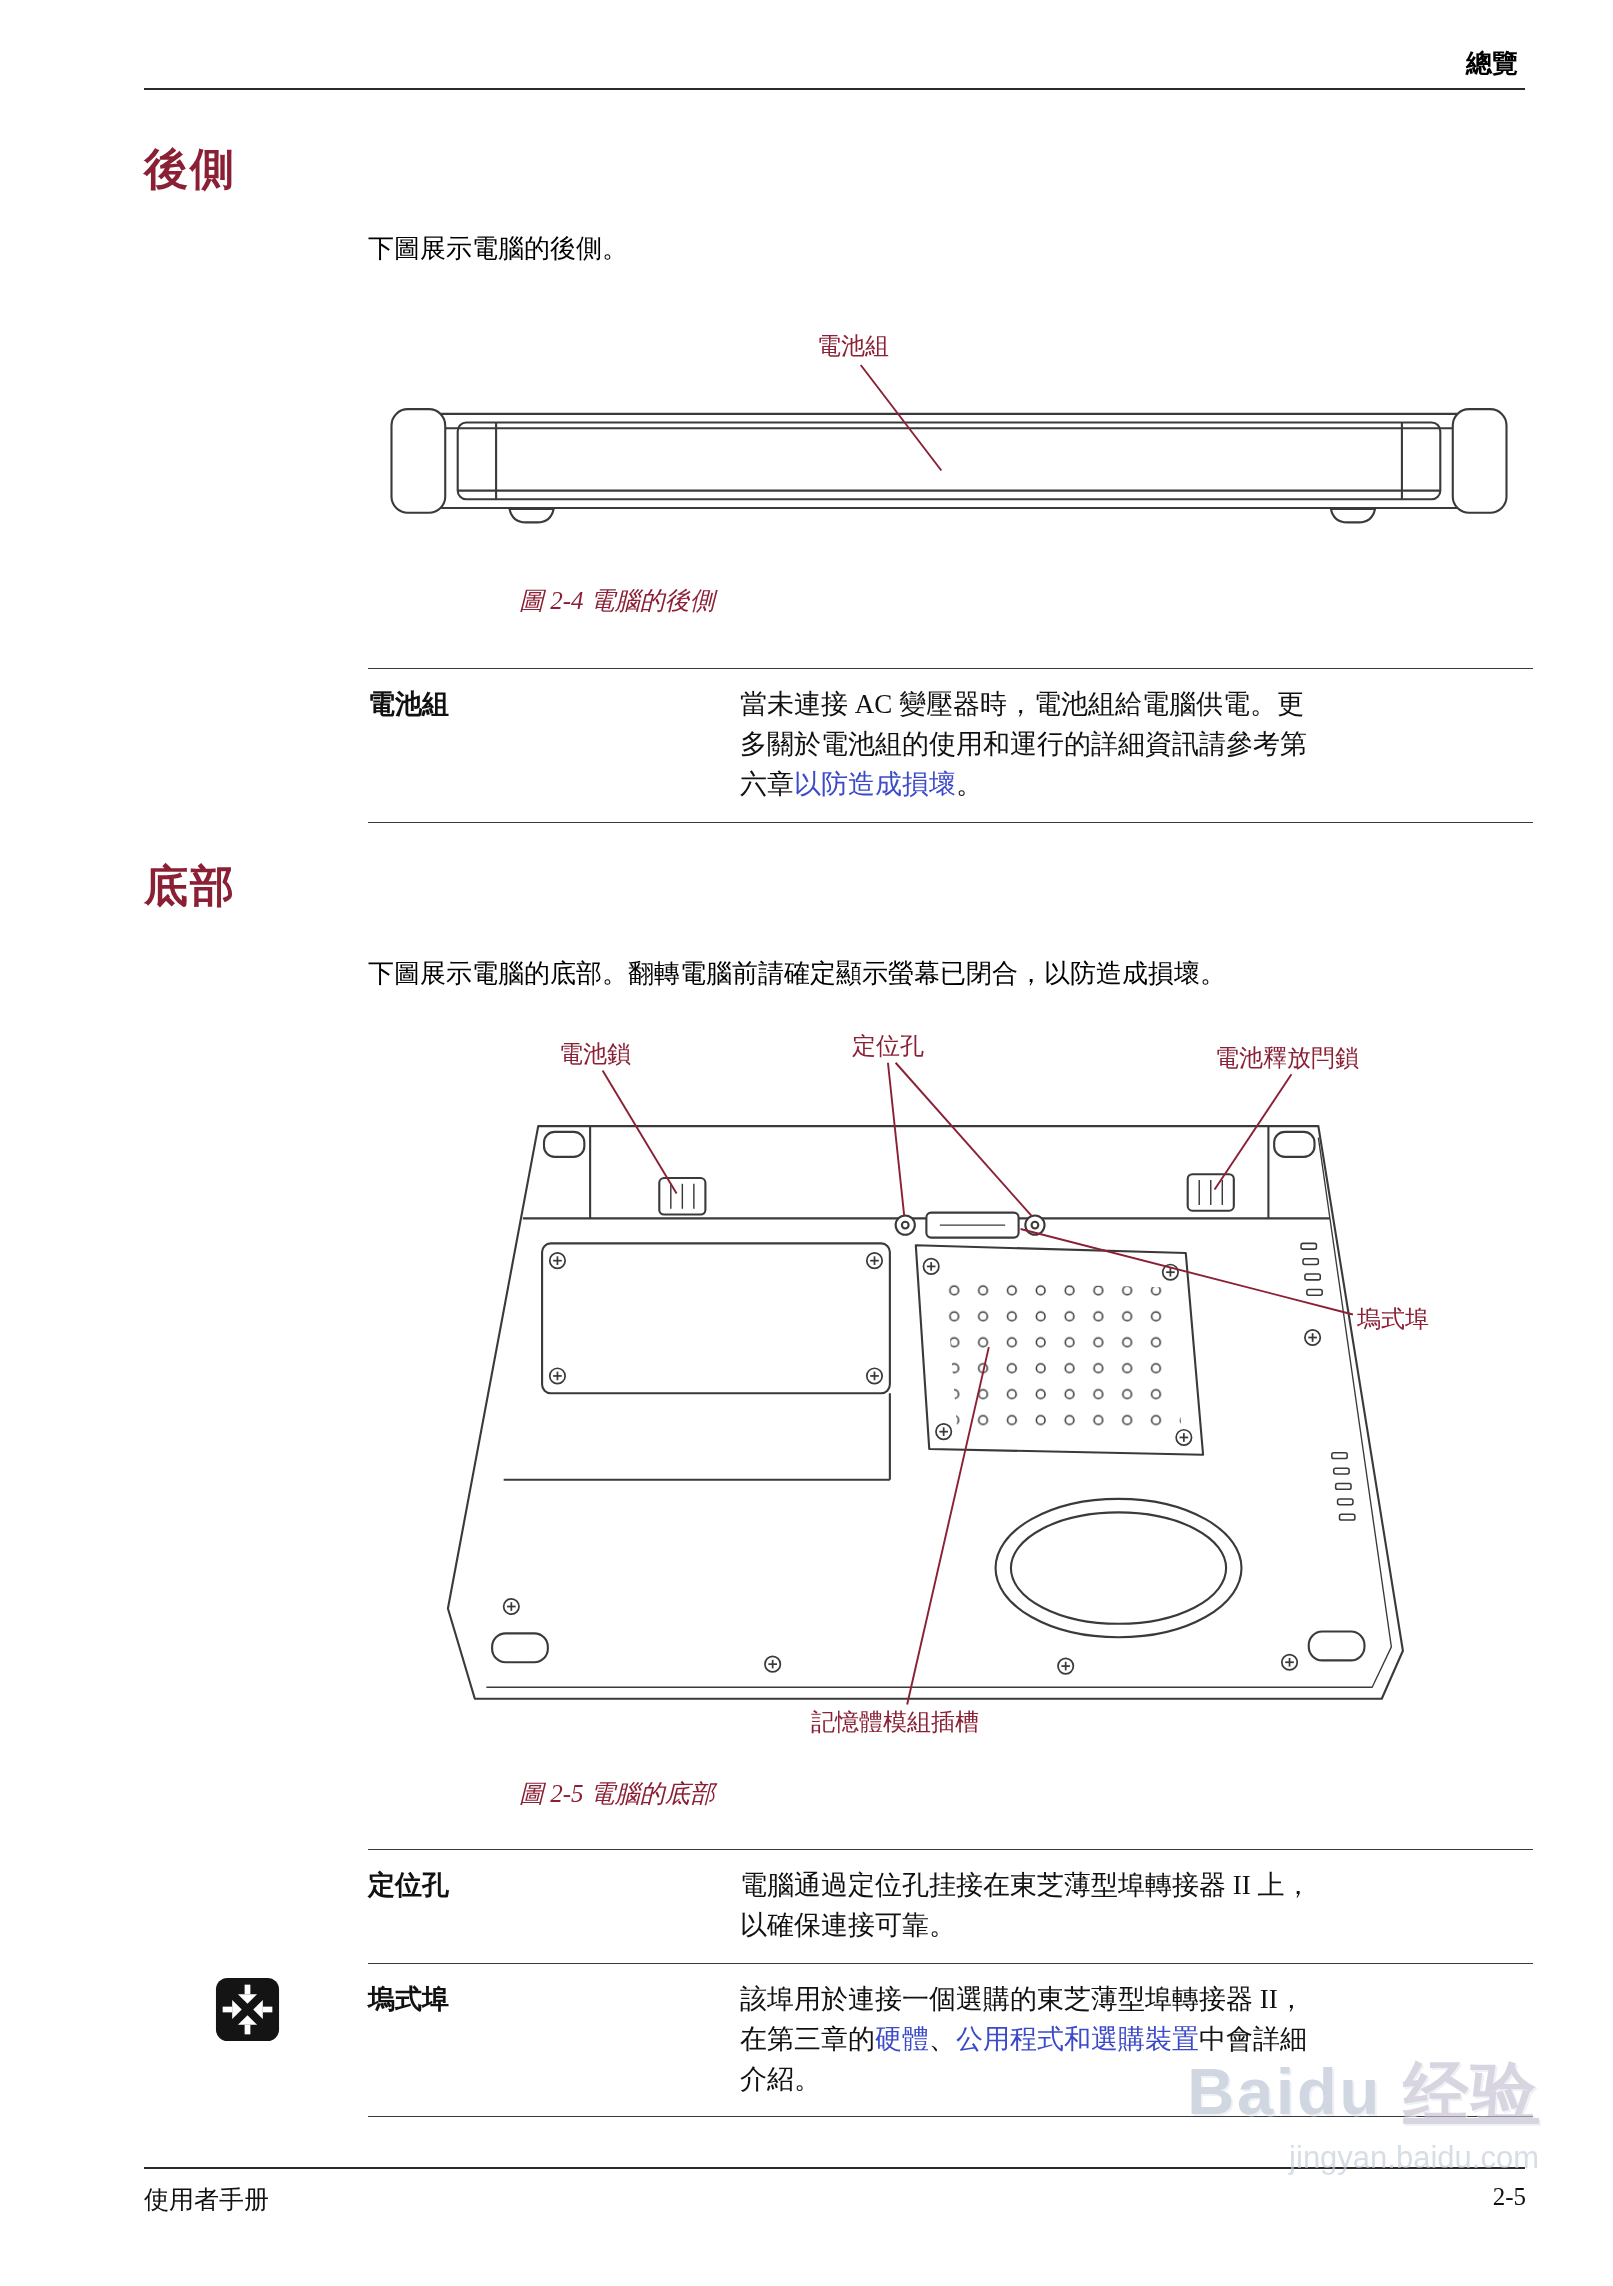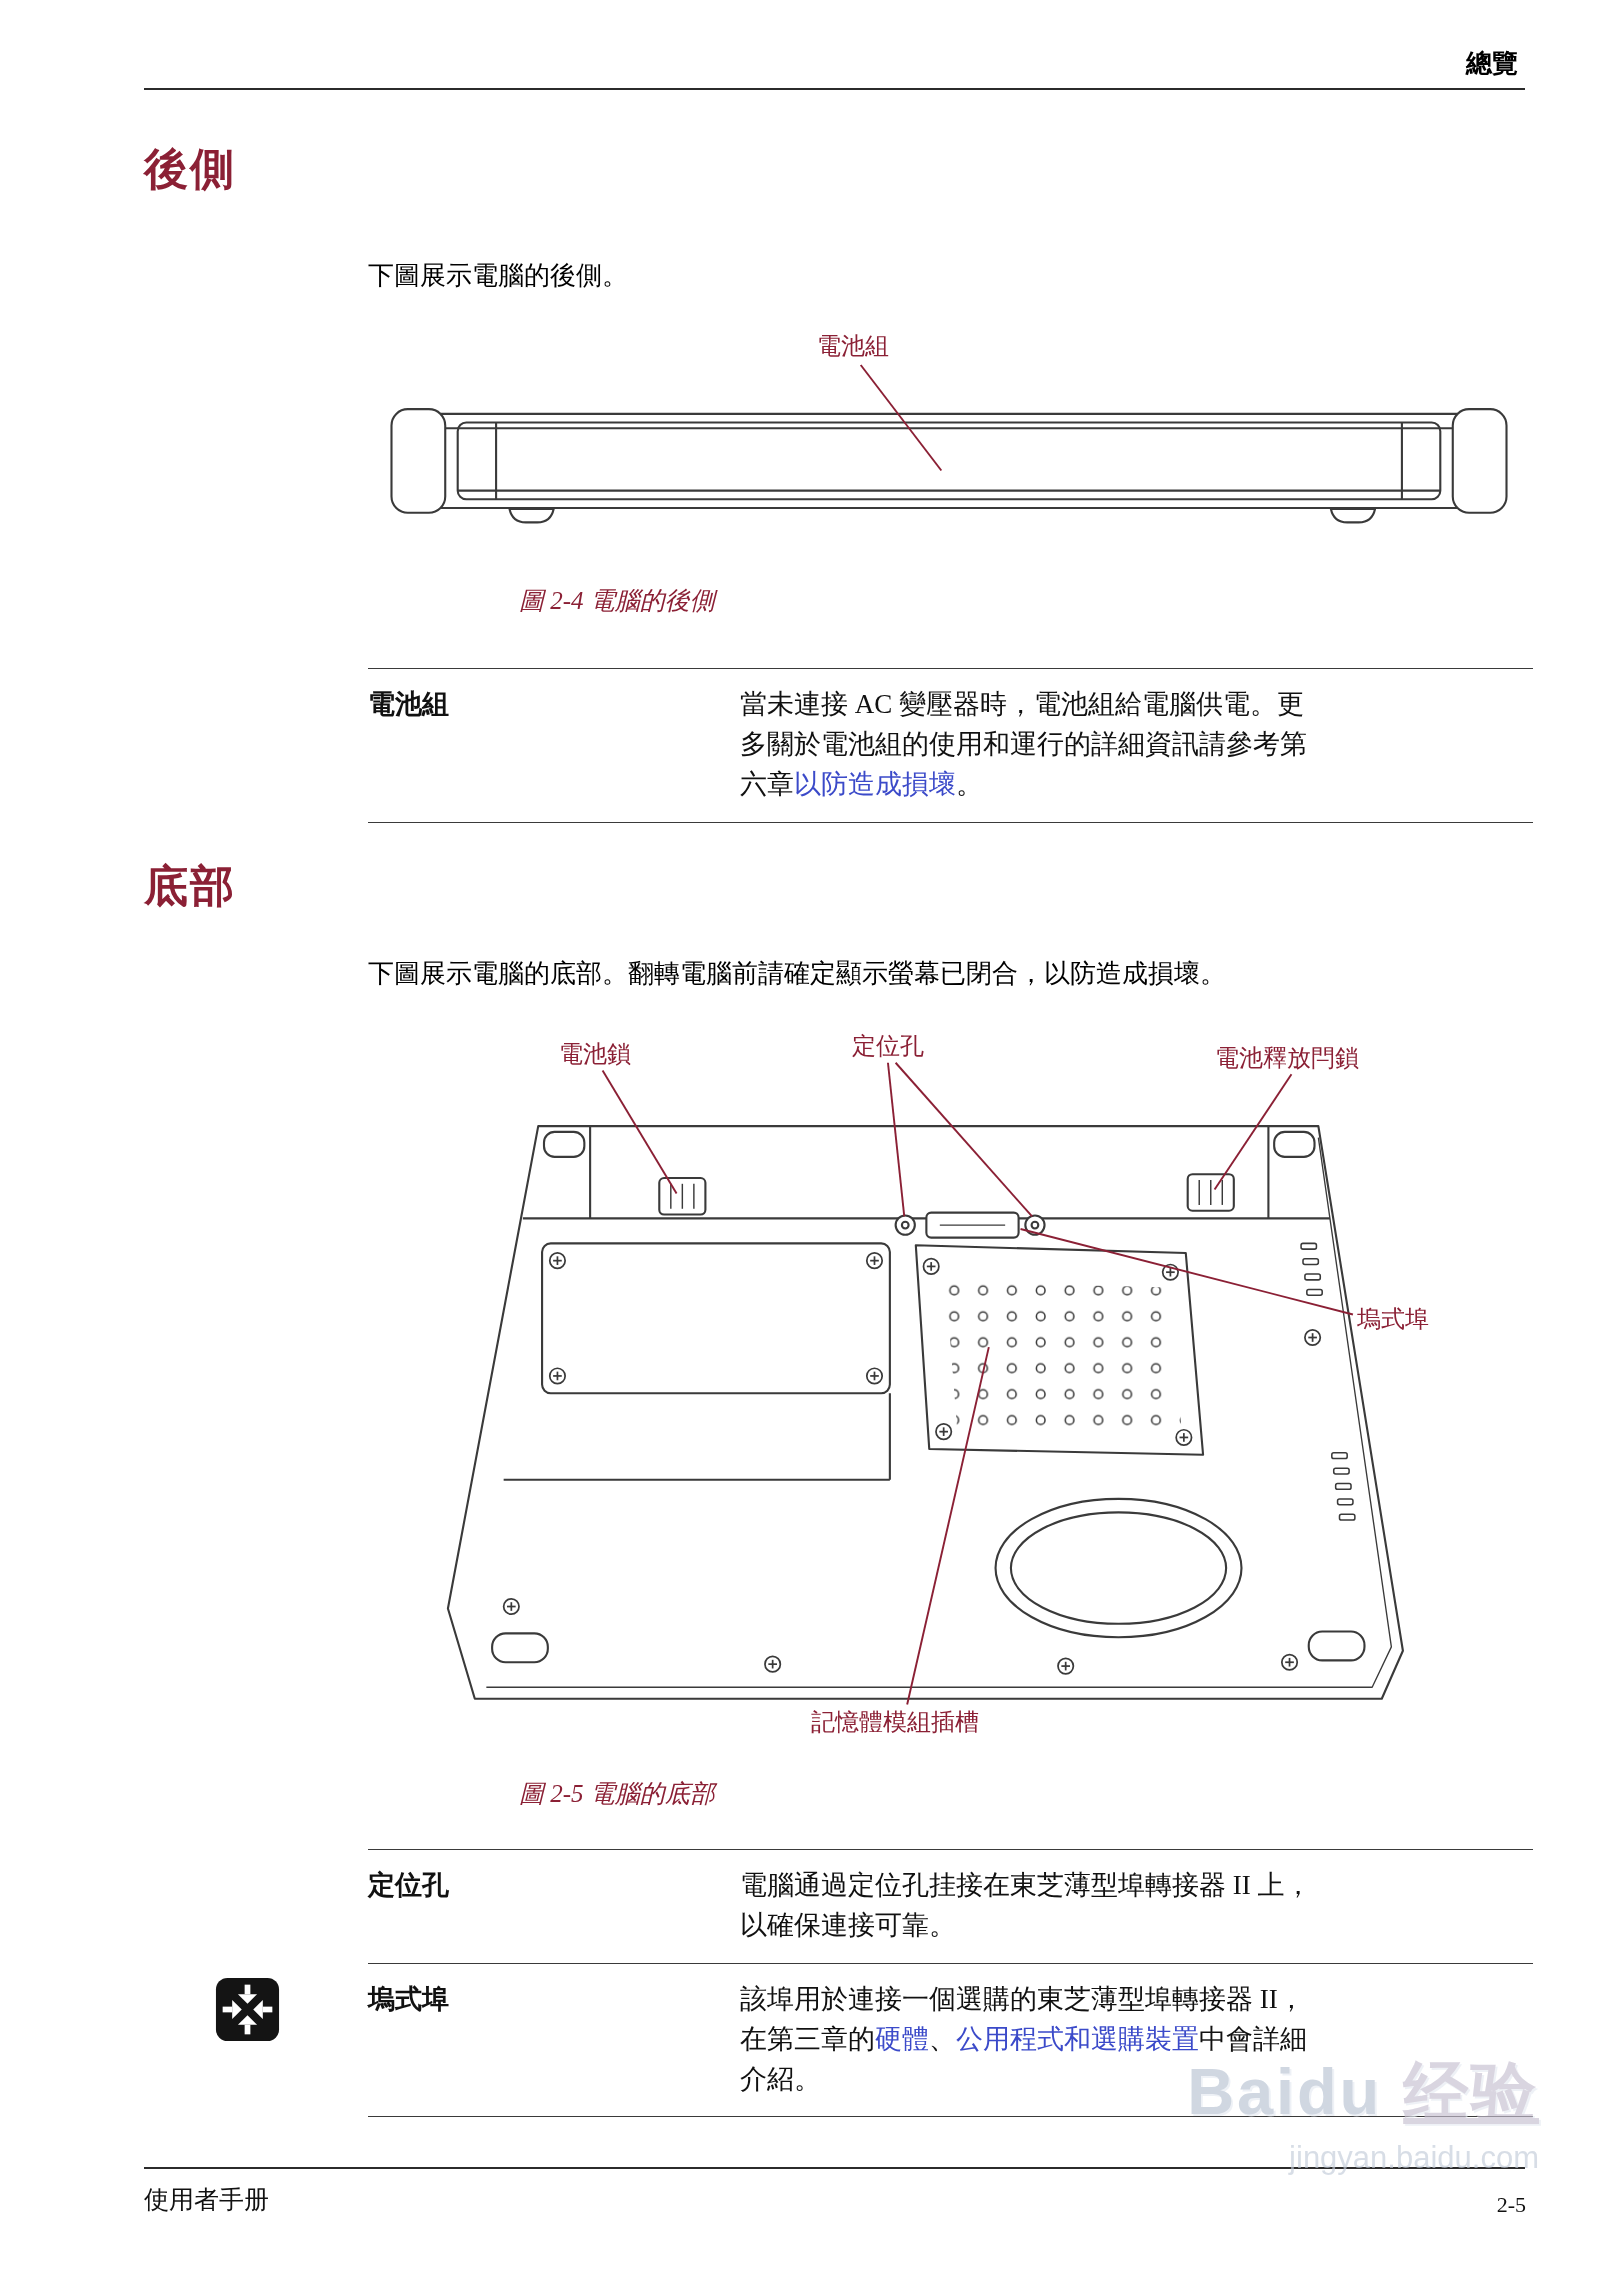--- a/index.html
+++ b/index.html
@@ -10,21 +10,21 @@
   .hdr { position:absolute; top:46px; right:96px; font-size:26px; font-weight:bold; color:#000000; }
   .rule { position:absolute; left:144px; width:1381px; height:1.9px; background:#2b2b2b; }
   .rule.top { top:88px; }
   .rule.bottom { top:2167px; }
 
   .sec { position:absolute; left:144px; font-size:44px; font-weight:bold; color:#8b2035; letter-spacing:1.9px; }
   .sec.rear { top:140px; }
   .sec.bott { top:857px; }
 
   .intro { position:absolute; left:368px; font-size:26px; color:#000; }
-  .intro.r { top:231px;margin-top:27px; }
+  .intro.r { top:231px; }
   .intro.b { top:956px; }
 
   .figure { position:absolute; }
   .fig-rear { left:365px; top:317px; width:1168px; height:261px; }
   .fig-bottom { left:446px; top:1030px; width:1028px; height:738px; }
   .fig-label { position:absolute; color:#8b2035; font-size:24px; white-space:nowrap; }
 
   .caption { position:absolute; left:519px; width:672px; text-align:left;
              font-style:italic; color:#8b2035; font-size:25px; }
   .cap1 { top:584px; }
@@ -36,21 +36,21 @@
   .t2 { top:1849px; }
   .drow { display:flex; padding:15.4px 0 17.3px; }
   .drow + .drow { border-top:1.4px solid #3a3a3a; }
   .dterm { width:372px; flex:none; font-weight:bold; font-size:27px; padding-top:1.9px; }
   .ddesc { flex:1; font-size:27px; line-height:40px; white-space:pre-line; }
   .link { color:#3b4ac9; cursor:pointer; }
 
   .dock-icon { position:absolute; left:215px; top:1977px; width:65px; height:65px; }
 
   .footer-l { position:absolute; left:144px; top:2183px; font-size:25px; }
-  .footer-r { position:absolute; right:88px; top:2183px; font-size:22px;margin-top:9px; }
+  .footer-r { position:absolute; right:88px; top:2183px; font-size:25px; }
 
   .watermark { position:absolute; right:75px; top:2048px; text-align:right; opacity:.65; z-index:5; }
   .wm-line1 { font-family:"Liberation Sans","DejaVu Sans",sans-serif; font-weight:bold;
               font-size:65px; color:#b7c2d2; letter-spacing:2.9px;
               text-shadow:1.9px 1.9px 0 #e6ebf2; }
   .wm-cn { color:#c6bfd0;text-decoration:underline; }
   .wm-url { font-family:"Liberation Sans","DejaVu Sans",sans-serif; font-size:31px;
             color:#c3ccd9; margin-top:3.8px; }
 </style>
 </head>

